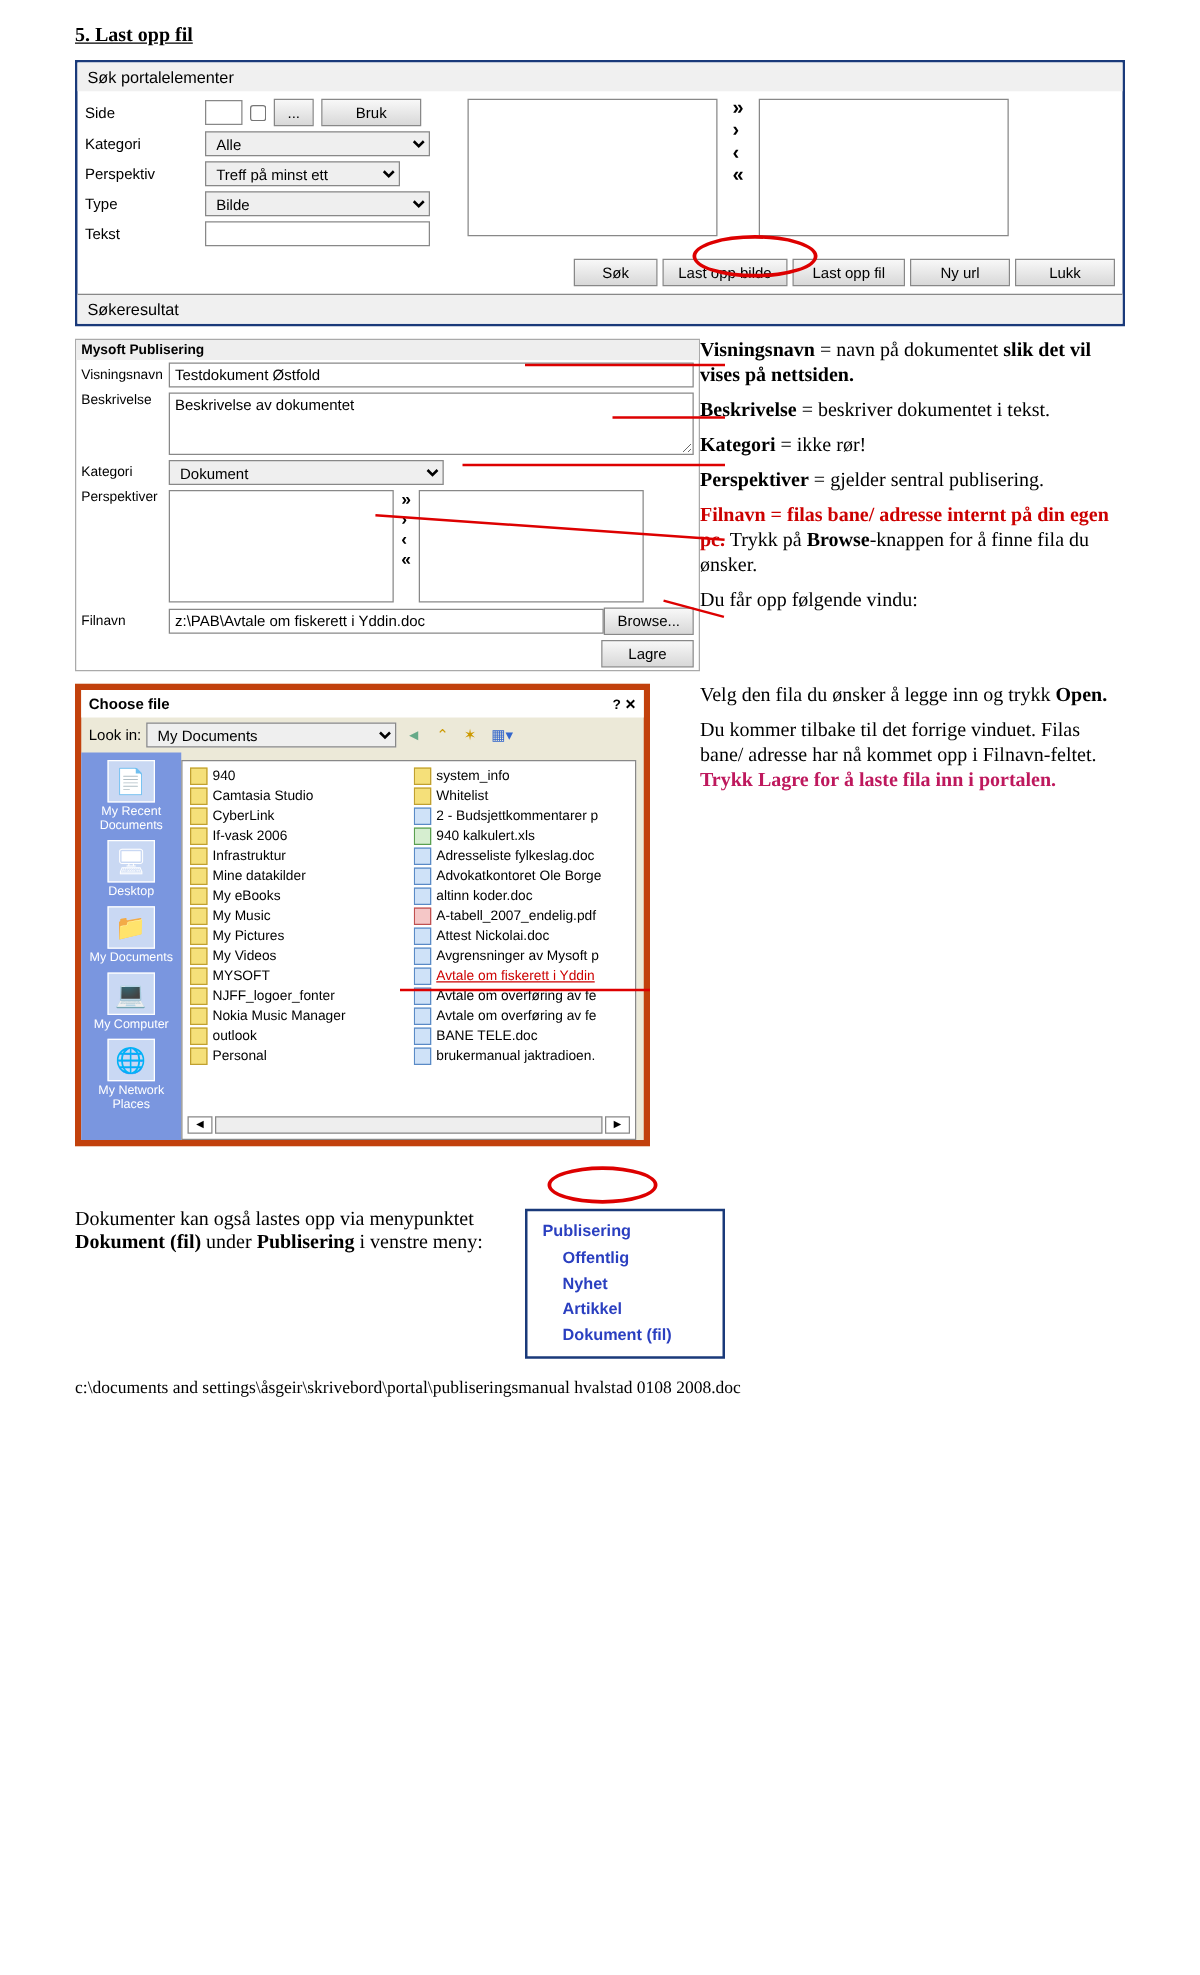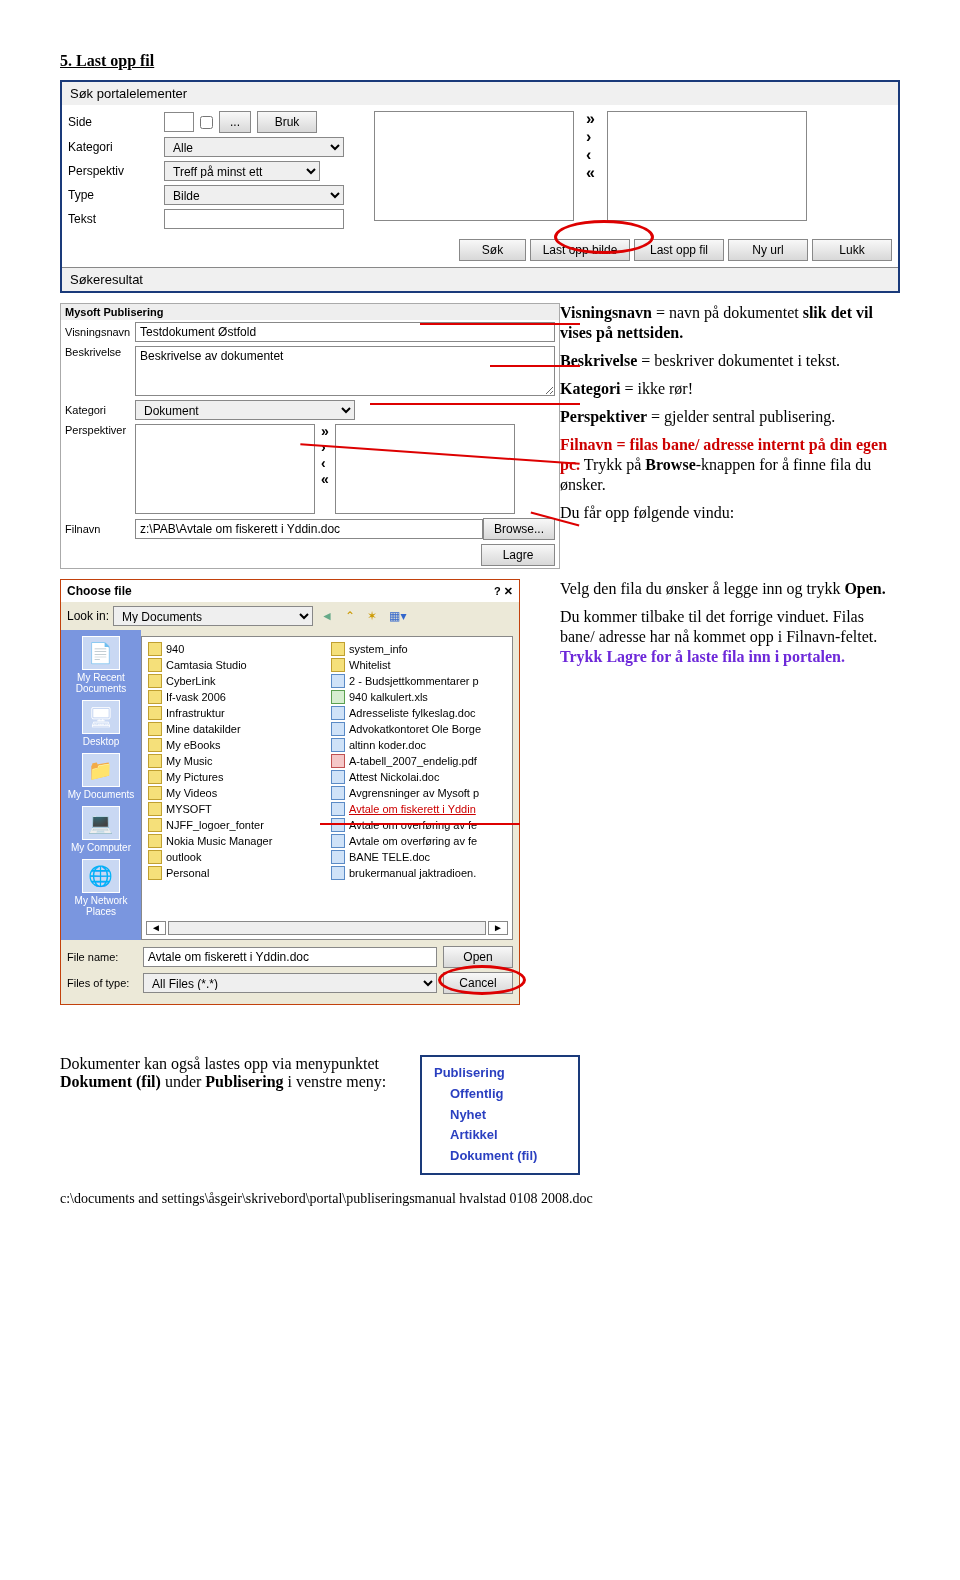--- a/index.html
+++ b/index.html
@@ -1,17 +1,17 @@
 <!DOCTYPE html>
 <html><head>
 <meta charset="utf-8">
 <style>
   * { box-sizing: border-box; margin: 0; padding: 0; }
   body { font-family: "Times New Roman", serif; font-size: 16px; background: #fff; width: 960px; }
-  .page { padding: 52px 60px 20px 60px; }
+  .page { padding: 20px 60px 20px 60px; }
   .heading { font-weight: bold; margin-bottom: 10px; text-decoration: underline; }
   
   .panel { border: 2px solid #1a3a7a; background: #fff; margin-bottom: 6px; }
   .panel-title { background: #f0f0f0; padding: 4px 8px; font-family: Verdana, sans-serif; font-size: 13px; }
   .panel-body { padding: 6px; font-family: Verdana, sans-serif; font-size: 12px; }
   .form-row { display: flex; align-items: center; margin-bottom: 4px; gap: 6px; }
   .form-label { width: 90px; font-size: 12px; }
   .inp { font-family: Verdana,sans-serif; font-size: 12px; padding: 2px 4px; border: 1px solid #888; height: 20px; }
   .btn-win { background: linear-gradient(#f8f8f8,#d8d8d8); border: 1px solid #888; padding: 2px 10px; font-family: Verdana,sans-serif; font-size: 12px; height: 22px; }
   .arrows { display: flex; flex-direction: column; gap: 2px; font-size: 16px; font-weight: bold; line-height: 1; padding: 0 6px; }
@@ -25,21 +25,21 @@
   .p2-label { width: 70px; }
   
   .red-line { position: absolute; height: 2px; background: #d00; }
   .red-ellipse { position: absolute; border: 3px solid #d00; border-radius: 50%; }
   .pos-wrap { position: relative; }
   
   .side-text p { margin-bottom: 8px; line-height: 1.25; }
   .b { font-weight: bold; }
   
   
-  .dlg { border: 1px solid #c2410c; background: #ece9d8; font-family: Tahoma, sans-serif; font-size: 12px; width: 460px; }
+  .dlg { border: 5px solid #c2410c; background: #ece9d8; font-family: Tahoma, sans-serif; font-size: 12px; width: 460px; }
   .dlg-title { background: #fff; padding: 4px 6px; display: flex; justify-content: space-between; align-items: center; font-weight: bold; }
   .dlg-title .help { font-size: 11px; cursor: pointer; }
   .dlg-body { display: flex; }
   .places { width: 80px; background: #7a96df; display: flex; flex-direction: column; align-items: center; padding: 6px 2px; gap: 6px; }
   .place { text-align: center; font-size: 10px; color: #fff; }
   .place .ico { width: 38px; height: 34px; background: #c9d8f3; margin: 0 auto 2px; border: 1px solid #fff; display:flex;align-items:center;justify-content:center;font-size:20px; }
   .dlg-main { flex: 1; background: #fff; border: 1px solid #888; margin: 6px 6px 0 0; padding: 2px; }
   .lookin-row { display: flex; align-items: center; gap: 4px; padding: 4px 6px; }
   .files { display: flex; font-size: 11px; height: 280px; }
   .filecol { flex: 1; padding: 2px 4px; }
@@ -67,21 +67,21 @@
   <div class="panel pos-wrap">
     <div class="panel-title">Søk portalelementer</div>
     <div class="panel-body">
       <div style="display:flex; gap:6px;">
         <div style="flex: 0 0 300px;">
           <div class="form-row">
             <div class="form-label">Side</div>
             <input class="inp" style="width: 30px;" value="">
             <input type="checkbox" style="">
             <button class="btn-win">...</button>
-            <button class="btn-win" style="width:60px">Bruk</button>
+            <button class="btn-win" style="width:80px">Bruk</button>
           </div>
           <div class="form-row">
             <div class="form-label">Kategori</div>
             <select class="inp" style="width:180px"><option>Alle</option></select>
           </div>
           <div class="form-row">
             <div class="form-label">Perspektiv</div>
             <select class="inp" style="width:156px"><option>Treff på minst ett</option></select>
           </div>
           <div class="form-row">
@@ -333,37 +333,25 @@
                   </div>
                 </div>
             </div>
             <div style="display:flex;gap:2px;padding:2px">
               <span style="border:1px solid #888;padding:0 4px;font-size:10px;">◄</span>
               <div style="flex:1;border:1px solid #888;height:14px;background:#eee"></div>
               <span style="border:1px solid #888;padding:0 4px;font-size:10px;">►</span>
             </div>
           </div>
         </div>
-        <div class="dlg-foot">
-          <div class="foot-row">
-            <label>File name:</label>
-            <input class="inp" style="flex: 1 1 0%;" value="Avtale om fiskerett i Yddin.doc">
-            <button class="btn-win" style="width:70px">Open</button>
-          </div>
-          <div class="foot-row">
-            <label>Files of type:</label>
-            <select class="inp" style="flex:1"><option>All Files (*.*)</option></select>
-            <button class="btn-win" style="width:70px">Cancel</button>
-          </div>
-        </div>
       </div>
     </div>
     <div class="side-text" style="flex:1;">
       <p><span>Velg den fila du ønsker å legge inn og trykk </span><span class="b">Open.</span></p>
-      <p><span>Du kommer tilbake til det forrige vinduet. Filas bane/ adresse har nå kommet opp i Filnavn-feltet. </span><span class="b" style="color:#6d28d9">Trykk Lagre for å laste fila inn i portalen.</span></p>
+      <p><span>Du kommer tilbake til det forrige vinduet. Filas bane/ adresse har nå kommet opp i Filnavn-feltet. </span><span class="b" style="color:#be185d">Trykk Lagre for å laste fila inn i portalen.</span></p>
     </div>
     <div class="red-ellipse" style="left:378px; top:386px; width:88px; height:30px;"></div>
     <div class="red-line" style="left:260px;top:244px;width:200px"></div>
   </div>
 
   <div class="two-col" style="margin-top:50px; align-items:flex-start;">
     <div style="flex:0 0 360px;">
       <p><span>Dokumenter kan også lastes opp via menypunktet </span><span class="b">Dokument (fil)</span><span> under </span><span class="b">Publisering</span><span> i venstre meny:</span></p>
     </div>
     <div style="flex:0 0 160px">

